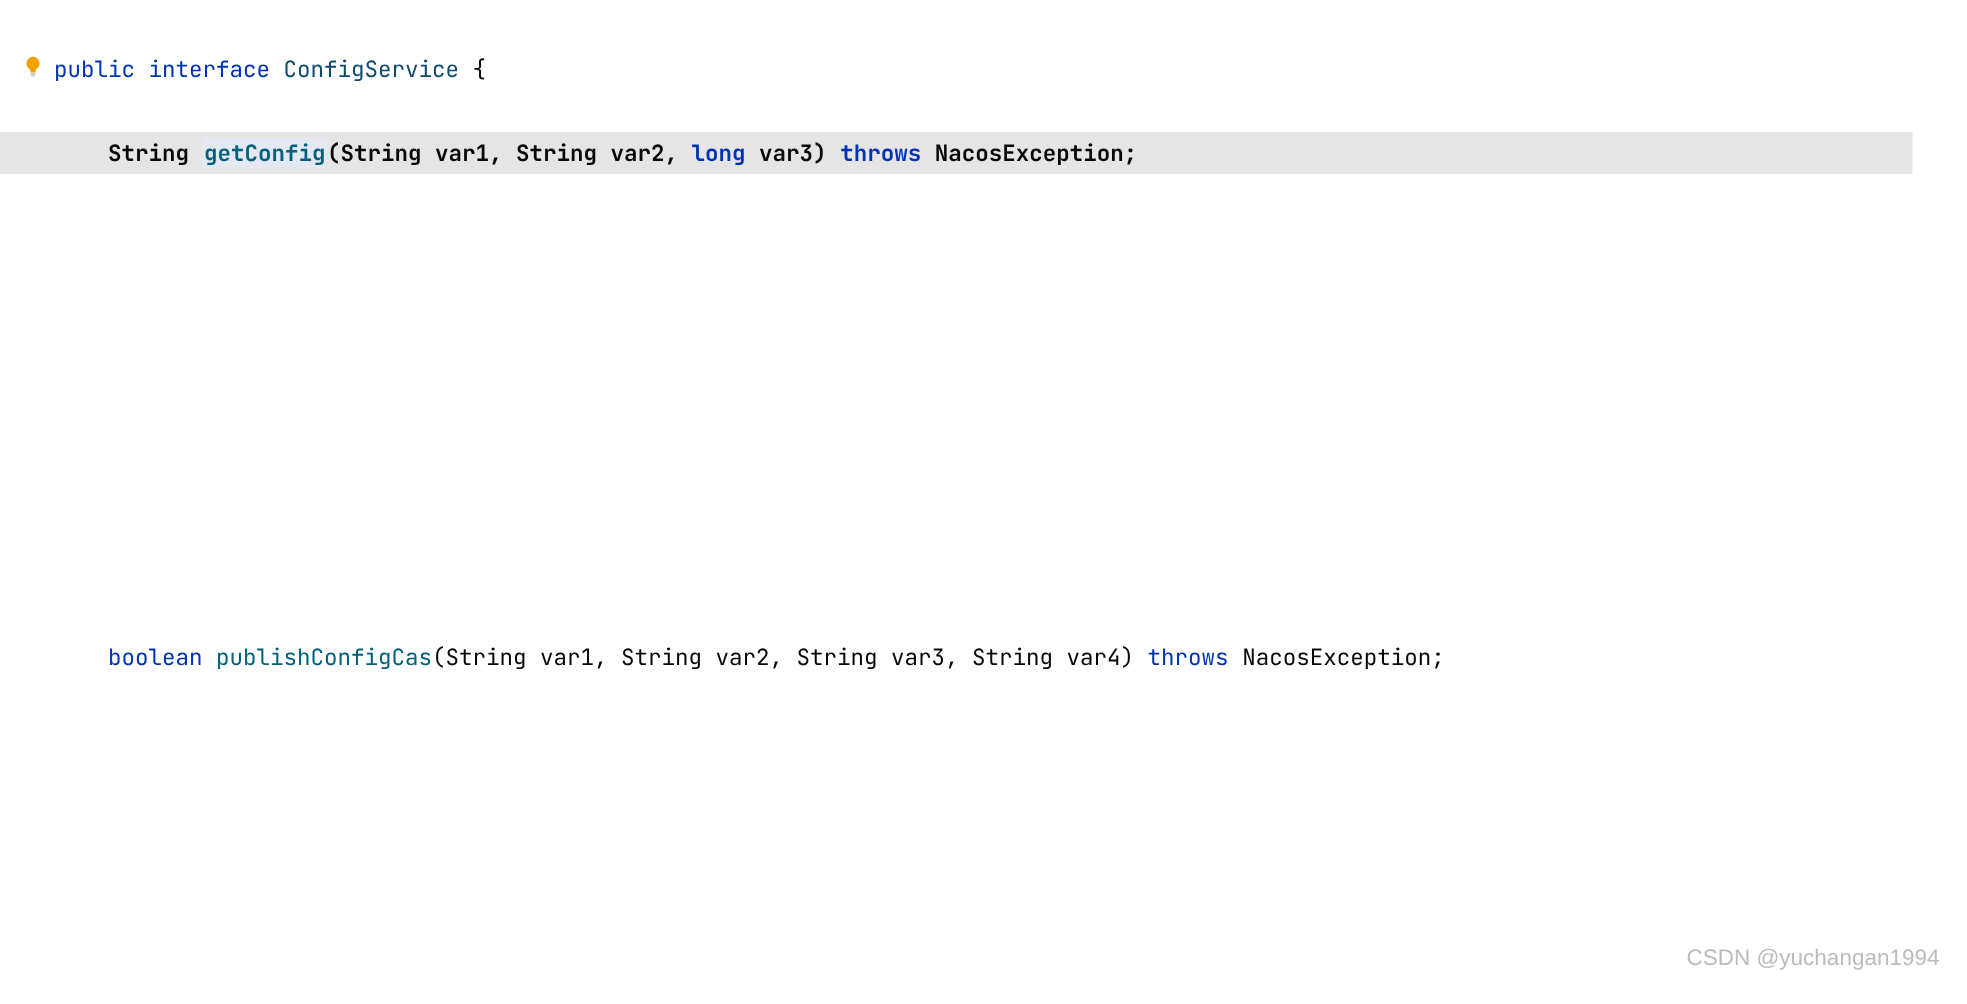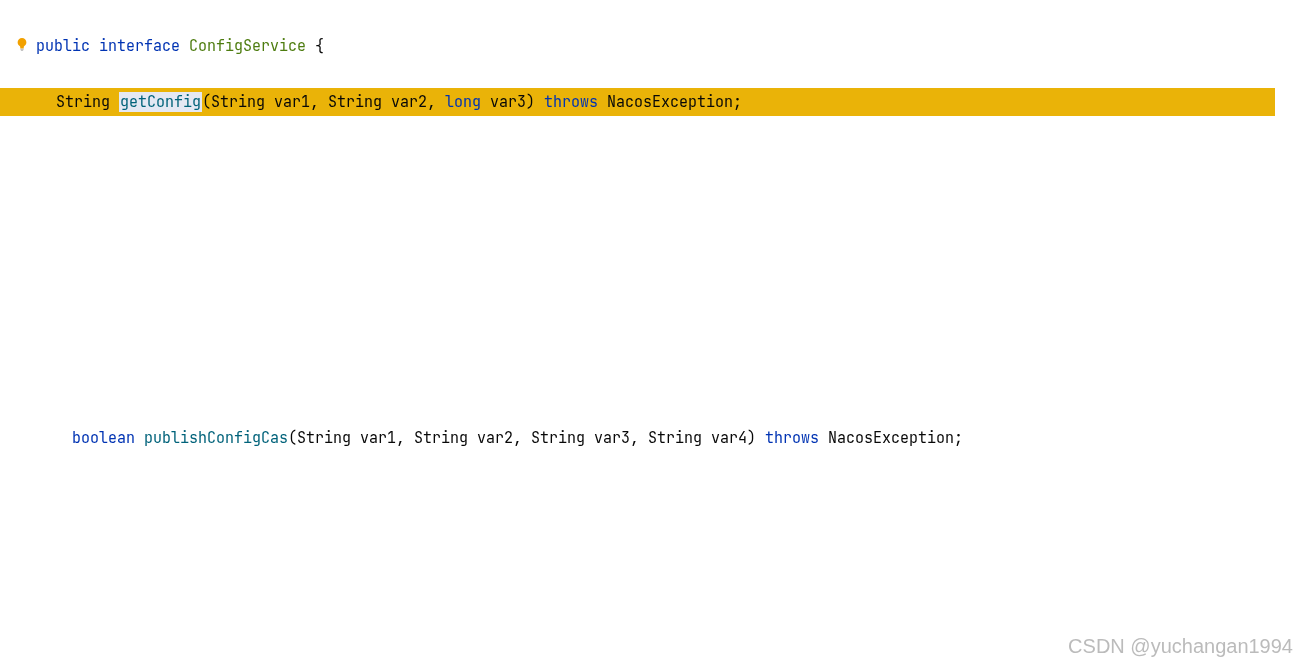--- a/index.html
+++ b/index.html
@@ -33,41 +33,42 @@
     }
     .code-area {
       flex: 1;
       padding-top: 4px;
       white-space: pre;
     }
     .line {
       height: 28px;
     }
     .highlight-line {
-      background: #eab308;
+      background: #e5e5e5;
       display: block;
       width: 100%;
       position: relative;
       margin-left: -36px;
-      padding-left: 20px;
+      padding-left: 36px;
+      font-weight: bold;
     }
     .kw { color: #0033b3; }
     .method { color: #00627a; }
-    .cls { color: #4d7c0f; }
+    .cls { color: #0c4a6e; }
     .txt { color: #080808; }
     .caret-bg {
       background: #e4e8f3;
       padding: 0 1px;
     }
     .watermark {
       position: fixed;
-      bottom: 4px;
+      bottom: 16px;
       right: 18px;
       color: rgba(120,120,120,0.5);
-      font-size: 20px;
+      font-size: 15px;
       font-family: sans-serif;
     }
     pre {
       font-family: inherit;
     }
   </style>
 </head>
 <body>
 
 <div class="editor">

